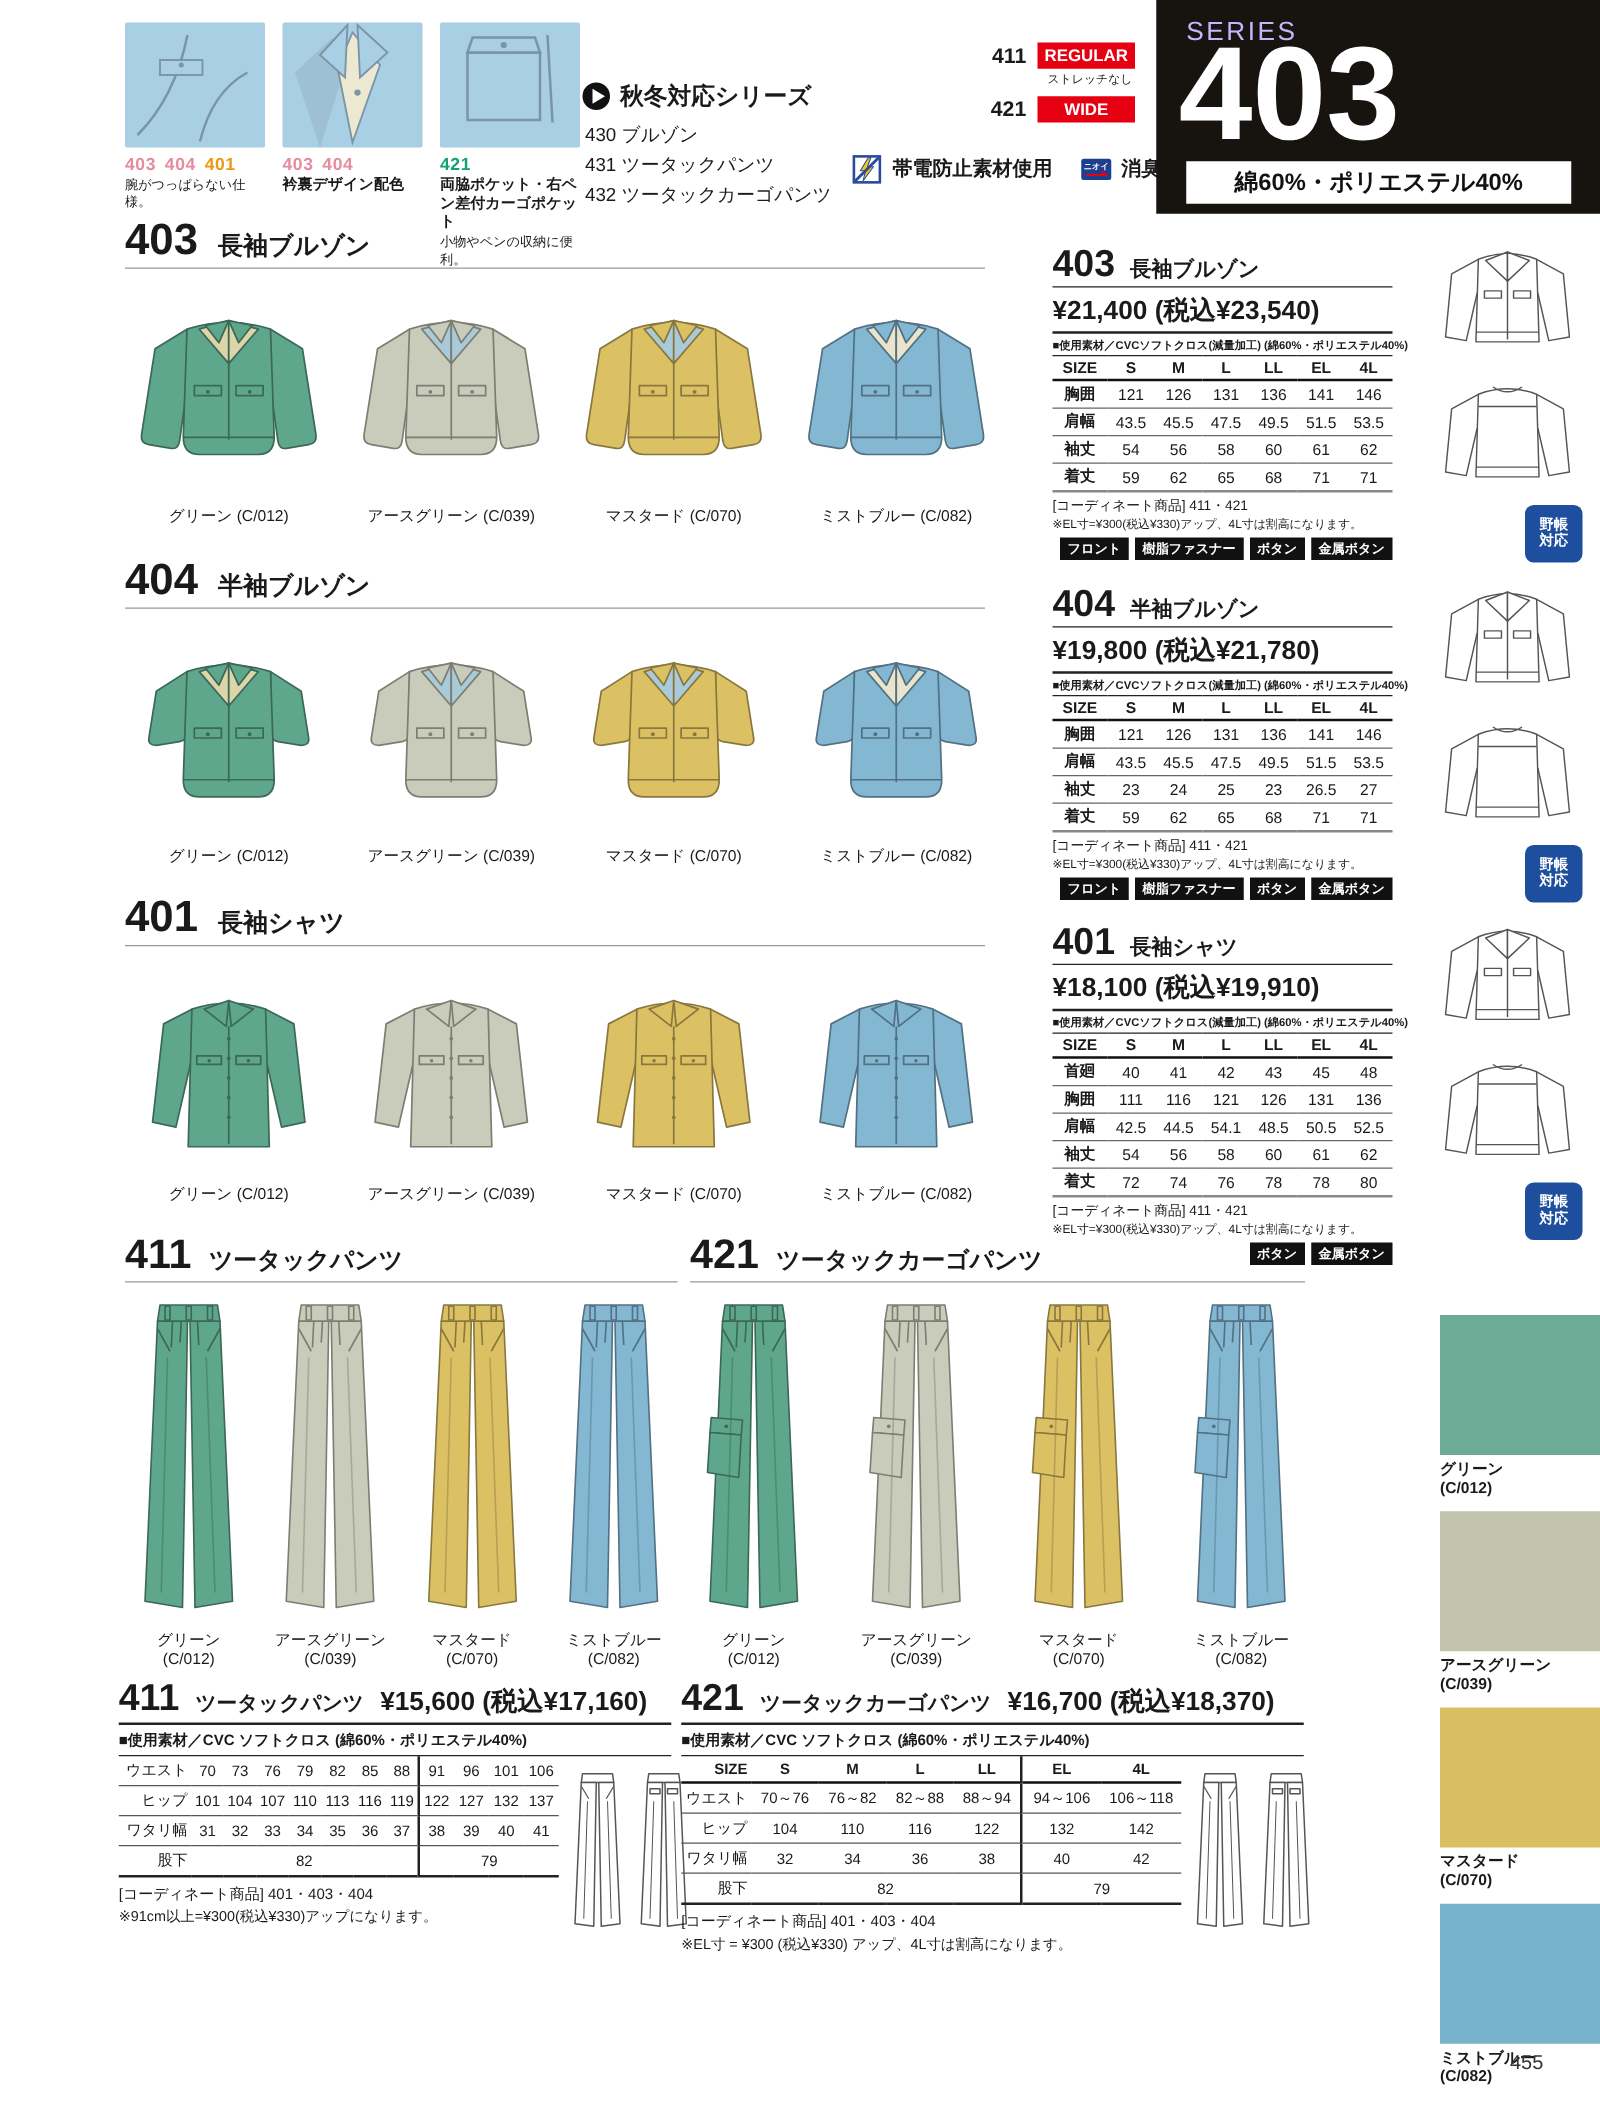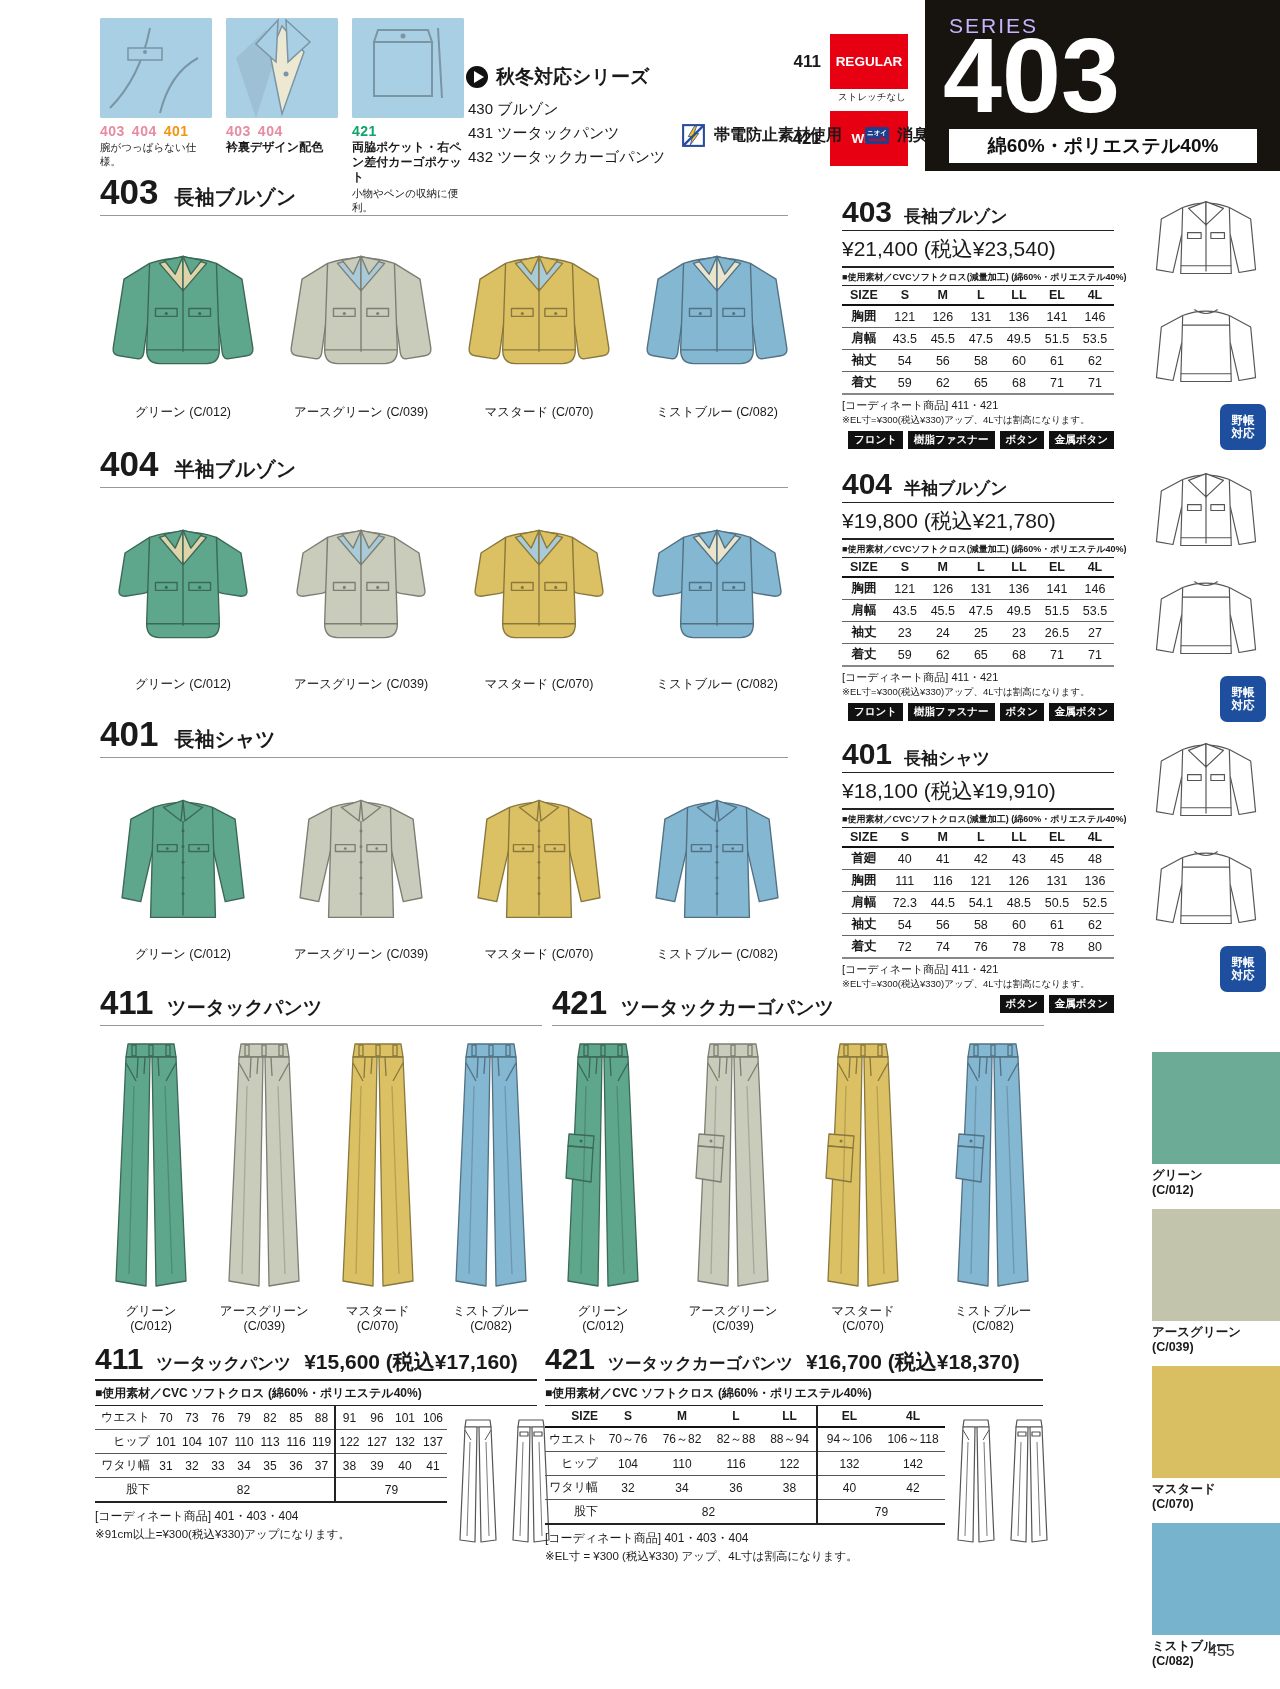--- a/index.html
+++ b/index.html
@@ -16,21 +16,21 @@
   .thumb-caption{font-size:10.5px;margin-top:2px;}
   .series-note{position:absolute;left:466px;top:64px;}
   .snt{display:flex;align-items:center;gap:8px;font-size:19px;font-weight:bold;}
   .play-icon{width:22px;height:22px;background:#111;border-radius:50%;position:relative;flex:0 0 22px;}
   .play-icon::after{content:"";position:absolute;left:8px;top:5px;border-left:10px solid #fff;
     border-top:6px solid transparent;border-bottom:6px solid transparent;}
   .series-note ul{list-style:none;margin:7px 0 0 2px;padding:0;font-size:15px;line-height:1.6;}
   .fit-badges{position:absolute;left:782px;top:34px;width:126px;}
   .fit-row{display:flex;align-items:center;justify-content:flex-end;gap:9px;}
   .fit-code{font-size:17px;font-weight:bold;}
-  .fit-chip{color:#fff;font-weight:bold;font-size:13.5px;padding:20px 0;width:78px;text-align:center;}
+  .fit-chip{color:#fff;font-weight:bold;font-size:13.5px;padding:3px 0;width:78px;text-align:center;}
   .fit-note{font-size:9.5px;text-align:right;margin:2px 2px 7px 0;}
   .feature-tags{position:absolute;left:680px;top:122px;display:flex;align-items:center;gap:22px;}
   .ftag{display:flex;align-items:center;gap:7px;font-size:16px;font-weight:bold;}
   .series-block{position:absolute;left:925px;top:0;width:355px;height:171px;}
   .sb-kicker{position:absolute;left:24px;top:14px;font-size:21px;letter-spacing:2px;color:#c4b5fd;}
   .sb-number{position:absolute;left:18px;top:22px;font-size:106px;font-weight:bold;line-height:1;color:#fff;}
   .sb-material{position:absolute;left:24px;bottom:8px;background:#fff;color:#111;font-weight:bold;
     font-size:19px;padding:4px 0;width:308px;text-align:center;}
   
   .tsec{position:absolute;left:100px;width:1080px;height:268px;}
@@ -40,21 +40,21 @@
   .sec-head .n{font-size:35px;font-weight:bold;line-height:.9;}
   .sec-head .t{font-size:20px;font-weight:bold;}
   .garments{position:absolute;left:0;top:50px;display:flex;width:700px;justify-content:space-between;}
   .garment{width:166px;text-align:center;margin:0;}
   .garment svg{width:164px;height:172px;}
   .garment figcaption{font-size:12.5px;margin-top:2px;}
   .info{position:absolute;left:742px;top:22px;width:272px;}
   .info-head{display:flex;align-items:baseline;gap:12px;border-bottom:1px solid #222;padding-bottom:2px;}
   .info-head .n{font-size:30px;font-weight:bold;line-height:.95;}
   .info-head .t{font-size:17px;font-weight:bold;}
-  .info-price{font-size:21px;font-weight:normal;padding:4px 0 3px;border-bottom:2px solid #222;white-space:nowrap;}
+  .info-price{font-size:21px;font-weight:bold;padding:4px 0 3px;border-bottom:2px solid #222;white-space:nowrap;}
   .info-material{font-size:9px;margin:3px 0 1px;white-space:nowrap;font-weight:bold;}
   table.size{width:100%;border-collapse:collapse;border-top:1px solid #222;}
   .size th,.size td{padding:2px 0;text-align:center;font-size:12.5px;}
   .size th{font-weight:bold;}
   .size thead tr{border-bottom:2px solid #111;}
   .size tbody tr{border-bottom:1px solid #666;}
   .size tbody tr:last-child{border-bottom:2px solid #888;}
   .size .lbl{font-weight:bold;}
   .info-coordinate{font-size:11px;margin-top:3px;}
   .info-note{font-size:9.5px;margin-top:1px;white-space:nowrap;}
@@ -688,21 +688,21 @@
                 <td class="lbl">胸囲</td>
                 <td>111</td>
                 <td>116</td>
                 <td>121</td>
                 <td>126</td>
                 <td>131</td>
                 <td>136</td>
               </tr>
               <tr>
                 <td class="lbl">肩幅</td>
-                <td>72.3</td>
+                <td>42.5</td>
                 <td>44.5</td>
                 <td>54.1</td>
                 <td>48.5</td>
                 <td>50.5</td>
                 <td>52.5</td>
               </tr>
               <tr>
                 <td class="lbl">袖丈</td>
                 <td>54</td>
                 <td>56</td>

